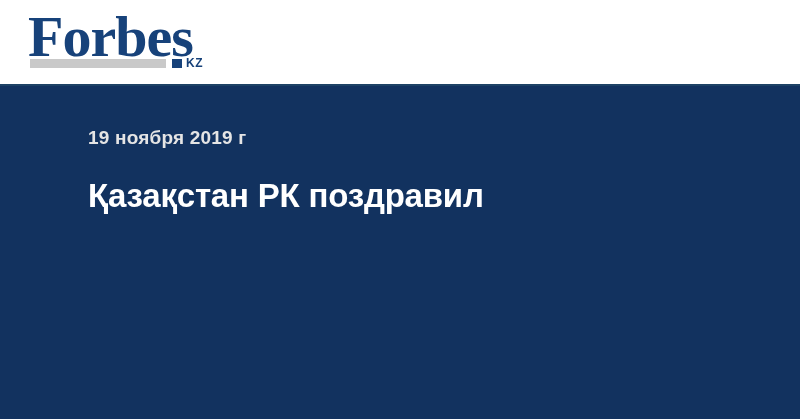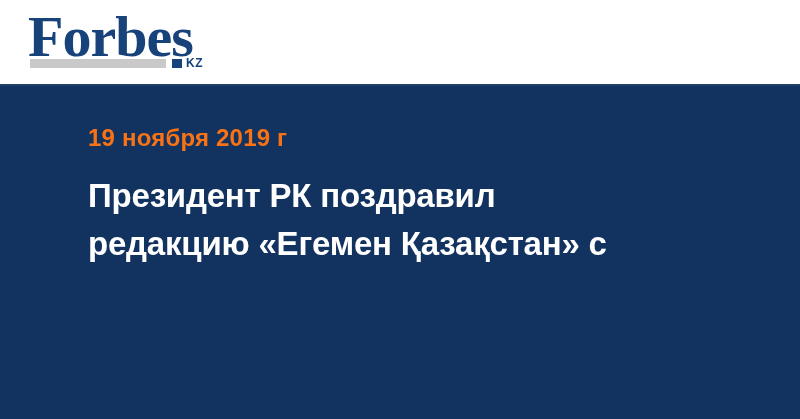--- a/index.html
+++ b/index.html
@@ -94,24 +94,24 @@
     width: 800px;
     height: 331px;
   }
 
   .article-date {
     position: absolute;
     left: 88px;
     top: 39px;
     font-family: "Liberation Sans", sans-serif;
     font-weight: bold;
-    font-size: 24px;
+    font-size: 19px;
     line-height: 22px;
     letter-spacing: 0.2px;
-    color: #f97316;
+    color: #e5e5e5;
     white-space: nowrap;
   }
 
   .article-title {
     position: absolute;
     left: 88px;
     top: 84px;
     width: 620px;
     margin: 0;
     font-family: "Liberation Sans", sans-serif;
@@ -138,18 +138,17 @@
       <span class="logo-rule"></span>
       <span class="logo-square"></span>
       <span class="logo-kz">KZ</span>
     </a>
   </header>
 
   <section class="article">
     <div class="article-date">19 ноября 2019 г</div>
 
     <h1 class="article-title">
-      <span class="line">Президент РК поздравил</span>
-      <span class="line">редакцию «Егемен Қазақстан» с</span>
+      <span class="line">Қазақстан РК поздравил</span>
     </h1>
   </section>
 
 </div>
 
 </body></html>

